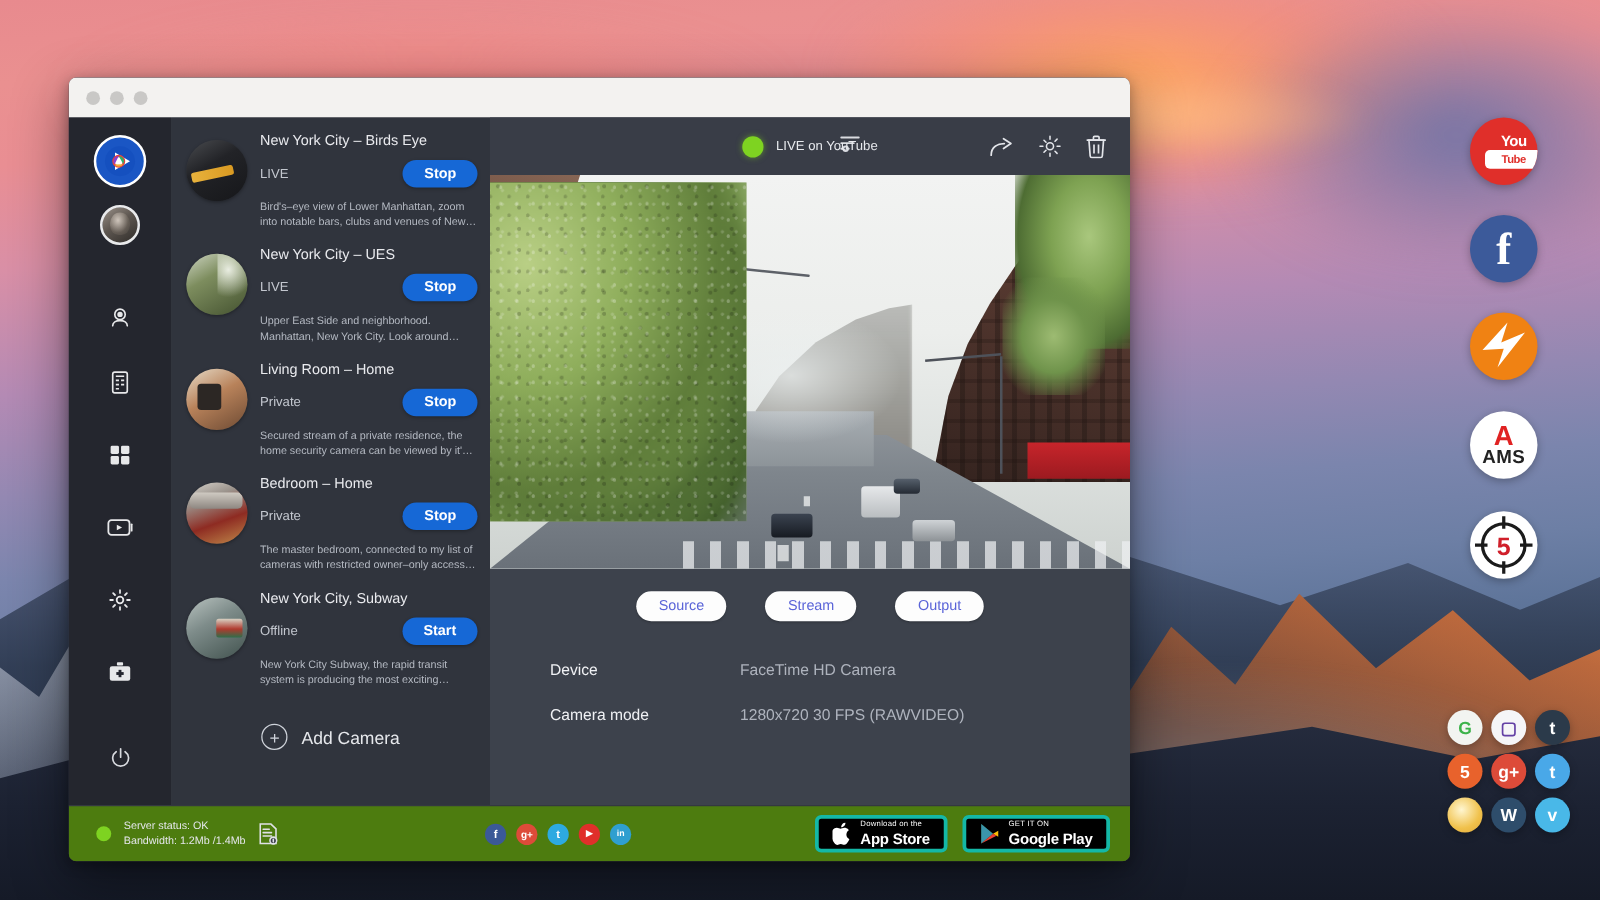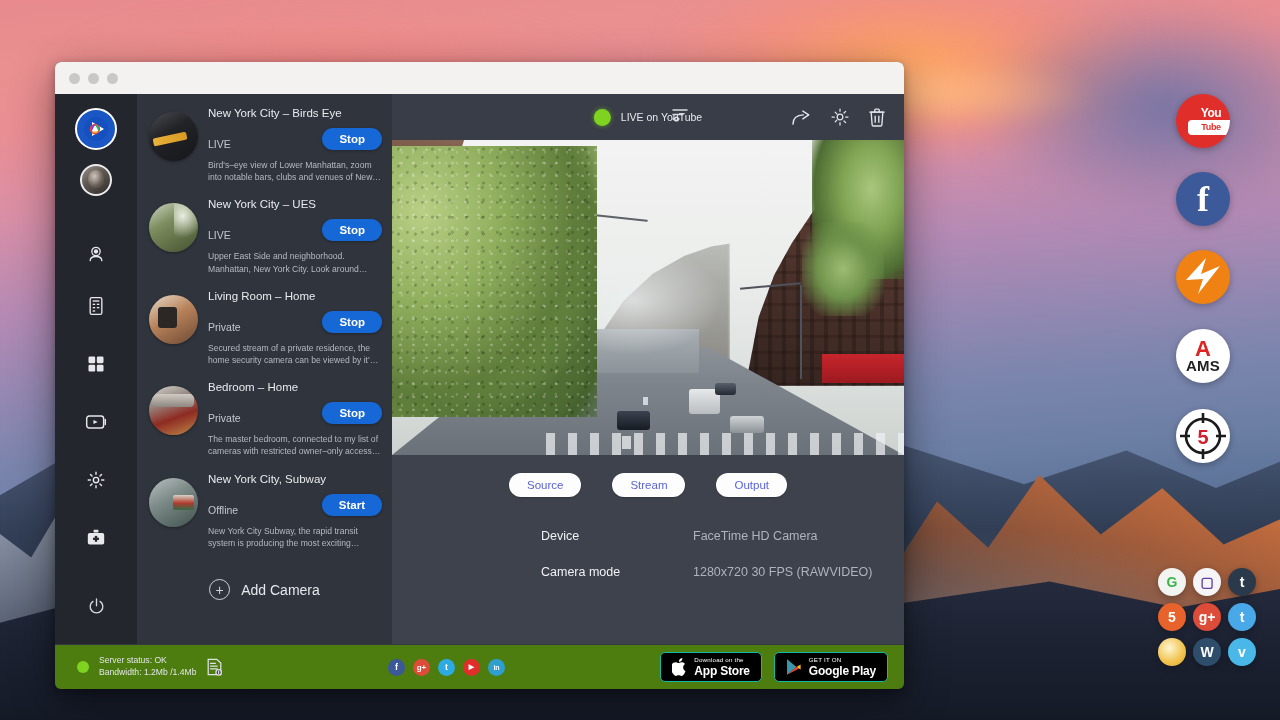--- a/index.html
+++ b/index.html
@@ -210,21 +210,21 @@
      background: linear-gradient(180deg,#cfcac2,#8e8781); border-radius:4px;}
   .th5 { background: linear-gradient(150deg,#b9c3c0 0%, #7e8c8a 40%, #41524e 100%); }
   .th5::after { content:''; position:absolute; right:8%; top:36%; width:44%; height:30%;
      background: linear-gradient(180deg,#d8d2c4,#b03a2e 55%,#2f6e4a); border-radius:2px;}
 
   .cam-meta { flex: 1; min-width: 0; }
   .cam-title {
     color: #e9eaee; font-size: 11.5px; margin-top: 3px; margin-bottom: 9px;
     white-space: nowrap; overflow: hidden; text-overflow: ellipsis;
   }
-  .cam-mid { display: flex; align-items: flex-end; justify-content: space-between; }
+  .cam-mid { display: flex; align-items: center; justify-content: space-between; }
   .cam-status { color: #c3c7cf; font-size: 10.5px; }
   .cam-btn {
     border: none; border-radius: 13px;
     background: #1668d6; color: #fff;
     font-family: inherit; font-size: 11.5px; font-weight: bold;
     padding: 5px 17px; cursor: pointer;
     box-shadow: 0 1px 3px rgba(0,0,0,0.3);
   }
   .cam-desc {
     color: #b4b9c2; font-size: 8.6px; line-height: 1.42;
@@ -358,21 +358,21 @@
     padding: 18px 0 12px 0;
   }
   .tab {
     background: #fdfdfd; border: none; border-radius: 13px;
     color: #5a64d8; font-family: inherit; font-size: 11.5px;
     padding: 6px 18px; cursor: pointer;
     box-shadow: 0 1px 2px rgba(0,0,0,0.22);
   }
 
   
-  #info { padding: 20px 0 0 106px; margin-left: 43px; }
+  #info { padding: 20px 0 0 48px; }
   .info-row { display: flex; margin-bottom: 22px; }
   .info-label { width: 152px; color: #f0f1f4; font-size: 12.5px; }
   .info-value { color: #aeb3bd; font-size: 12.5px; }
 
   
   #footer {
     height: 45px; background: #4d7c0f; flex: 0 0 auto;
     display: flex; align-items: center; position: relative;
     border-top: 1px solid #343840;
   }
@@ -380,21 +380,21 @@
   #status-dot { width: 12px; height: 12px; border-radius: 50%; background: #7ed321; }
   #status-text { color: #e4e6ea; font-size: 8.6px; line-height: 1.38; }
   #status-log-icon { cursor:pointer; display:flex; }
   #social { display: flex; gap: 8px; margin-left: 8px; }
   .soc { width: 17px; height: 17px; border-radius: 50%; display:flex; align-items:center; justify-content:center;
          font-size: 9px; font-weight: bold; color:#fff; cursor:pointer; }
   #stores { margin-left: auto; display: flex; gap: 12px; padding-right: 16px; }
   .store {
     background: #000; border-radius: 5px; height: 30px;
     display: flex; align-items: center; gap: 7px; padding: 0 11px;
-    cursor: pointer; border: 1px solid #14b8a6;
+    cursor: pointer; border: 3px solid #14b8a6;
   }
   .store-txt { display: flex; flex-direction: column; line-height: 1; color: #fff; }
   .store-top { font-size: 6.2px; letter-spacing: 0.2px; }
   .store-bot { font-size: 12px; font-weight: bold; margin-top: 2px; letter-spacing: -0.2px; }
 </style>
 </head>
 <body>
 
 <div id="desktop">
   <div id="sky-glow1"></div>

